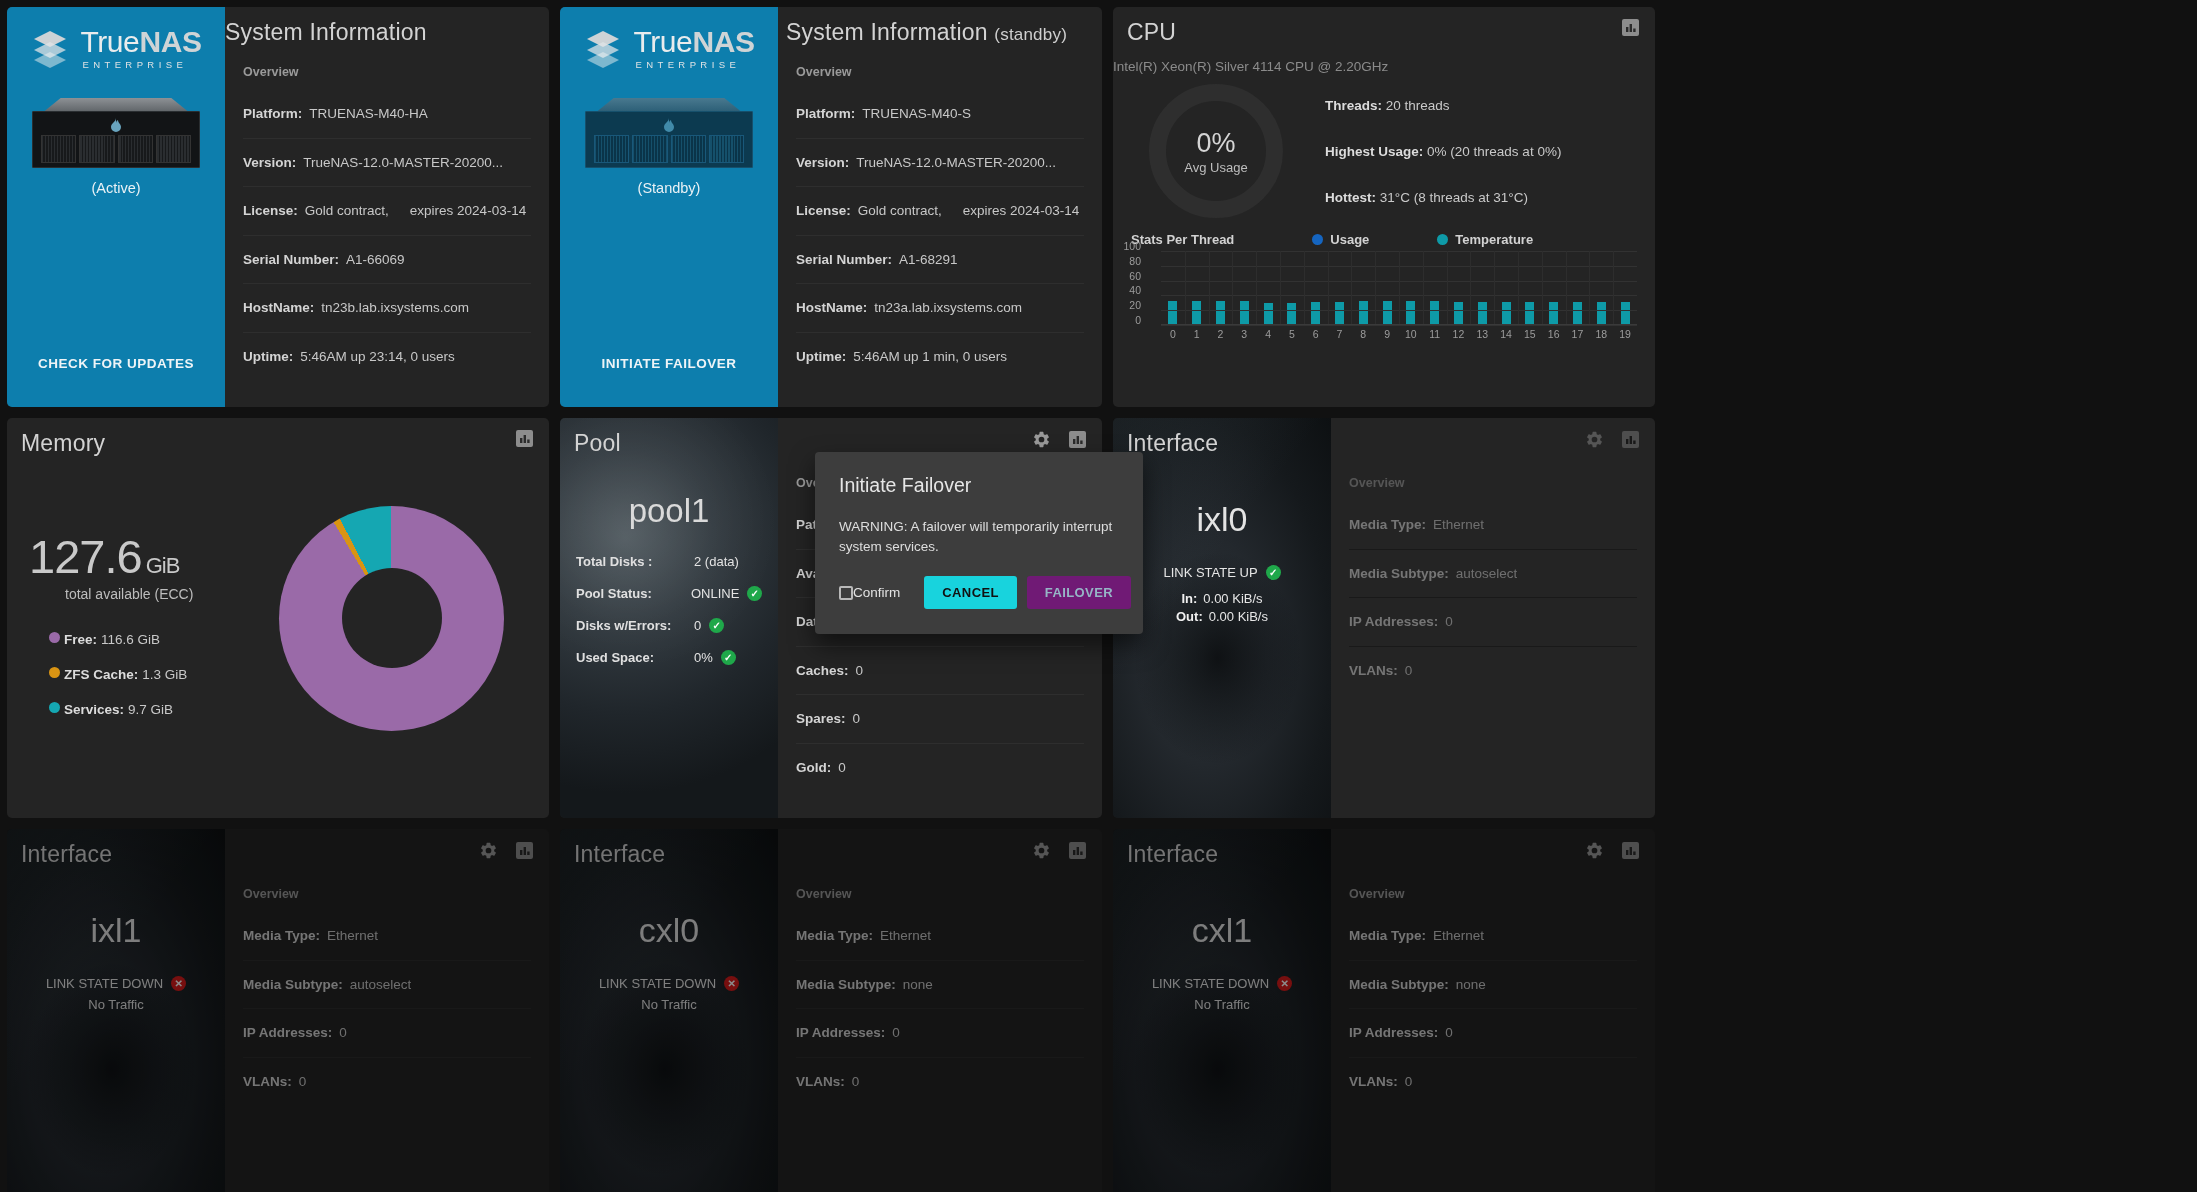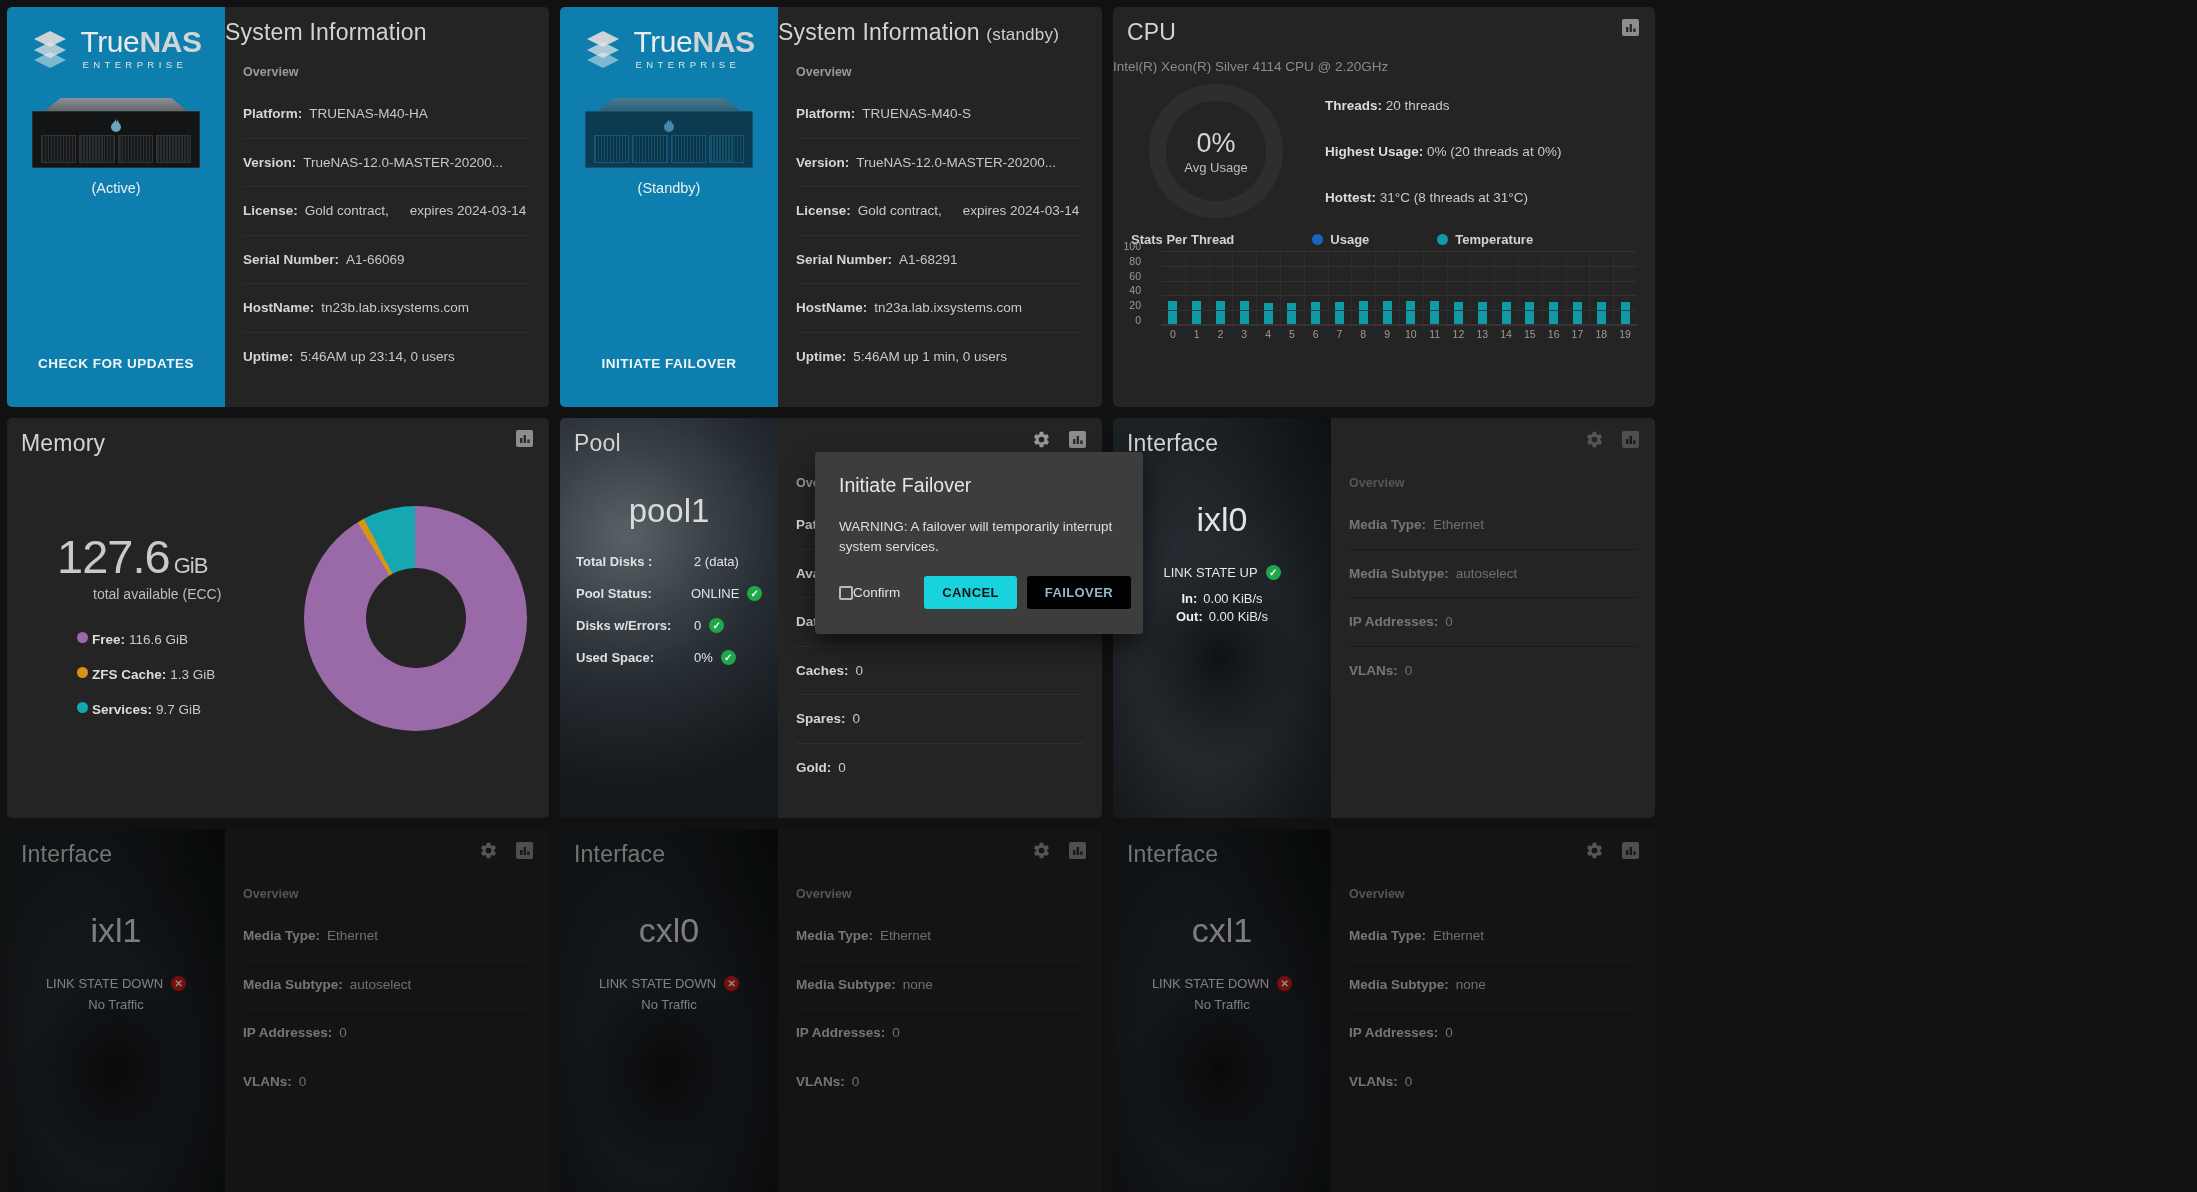--- a/index.html
+++ b/index.html
@@ -158,21 +158,21 @@
              font-size: 10.5px; color: #9c9c9c; }
   .ylabels div { height: 14.8px; }
   .bars { position: absolute; inset: 0; display: flex; align-items: flex-end; }
   .barcell { flex: 1; display: flex; justify-content: center; align-items: flex-end; height: 100%; }
   .bar { width: 9px; background: #0e9aa7; }
   .xlabels { display: flex; margin-left: 30px; margin-top: 3px; }
   .xlabels span { flex: 1; text-align: center; font-size: 10.5px; color: #9c9c9c; }
 
   
   .mem-body { display: flex; align-items: center; height: 100%; padding: 0 22px; }
-  .mem-left { width: 236px; padding-top: 10px; margin-left: 28px; }
+  .mem-left { width: 236px; padding-top: 10px; }
   .mem-total { font-size: 47px; color: #c9c9c9; font-weight: 300; letter-spacing: -1px; }
   .mem-total .unit { font-size: 22px; color: #c9c9c9; margin-left: 4px; }
   .mem-sub { font-size: 14px; color: #bdbdbd; margin-top: 2px; margin-left: 36px; }
   .mem-legend { margin-top: 30px; display: flex; flex-direction: column; gap: 20px; margin-left: 20px; }
   .mem-legend .item { display: flex; align-items: flex-start; gap: 4px; font-size: 13.5px; color: #c8c8c8; }
   .mem-legend .item b { color: #dcdcdc; }
   .mem-legend .dot { width: 11px; height: 11px; border-radius: 50%; }
   .mem-donut { width: 225px; height: 225px; border-radius: 50%; position: relative; margin-left: 14px; }
   .mem-donut .hole {
     position: absolute; width: 100px; height: 100px; border-radius: 50%;
@@ -214,21 +214,21 @@
   .modal p { font-size: 13.5px; color: #dedede; line-height: 1.45; margin-top: 20px; }
   .modal-actions { display: flex; align-items: center; margin-top: 20px; gap: 10px; }
   .chk { display: flex; align-items: center; font-size: 13.5px; color: #e2e2e2; cursor: pointer; }
   .chk .box { width: 14px; height: 14px; border: 2px solid #b9b9b9; border-radius: 2px; }
   .btn {
     border: none; border-radius: 3px; font-family: inherit;
     font-size: 13px; font-weight: 700; letter-spacing: .4px;
     padding: 9px 18px; cursor: pointer;
   }
   .btn-cancel { background: #18d3dd; color: #111; margin-left: 14px; }
-  .btn-failover { background: #000000; color: #96b5c6; }
+  .btn-failover { background: #701a75; color: #96b5c6; }
 </style>
 </head>
 <body>
 
 <div class="dash">
 
   <div class="card">
     <div class="lpanel blue">
       <div class="tn-logo">
         <span class="mark">
@@ -319,21 +319,21 @@
               <div class="bay"></div>
               <div class="bay"></div>
               <div class="bay"></div>
           </div>
         </div>
       </div>
       <div class="state-label">(Standby)</div>
       <div class="action-link">INITIATE FAILOVER</div>
     </div>
     <div class="rpanel">
-      <div class="card-title" style="left:0"><span>System Information</span> <span class="sub">(standby)</span></div>
+      <div class="card-title" style="left:8px"><span>System Information</span> <span class="sub">(standby)</span></div>
       <div class="overview">Overview</div>
       <div class="rows">
         <div class="row">
             <span class="k">Platform:</span>
             <span class="v">TRUENAS-M40-S</span>
           </div>
         <div class="row">
             <span class="k">Version:</span>
             <span class="v">TrueNAS-12.0-MASTER-20200...</span>
           </div>

